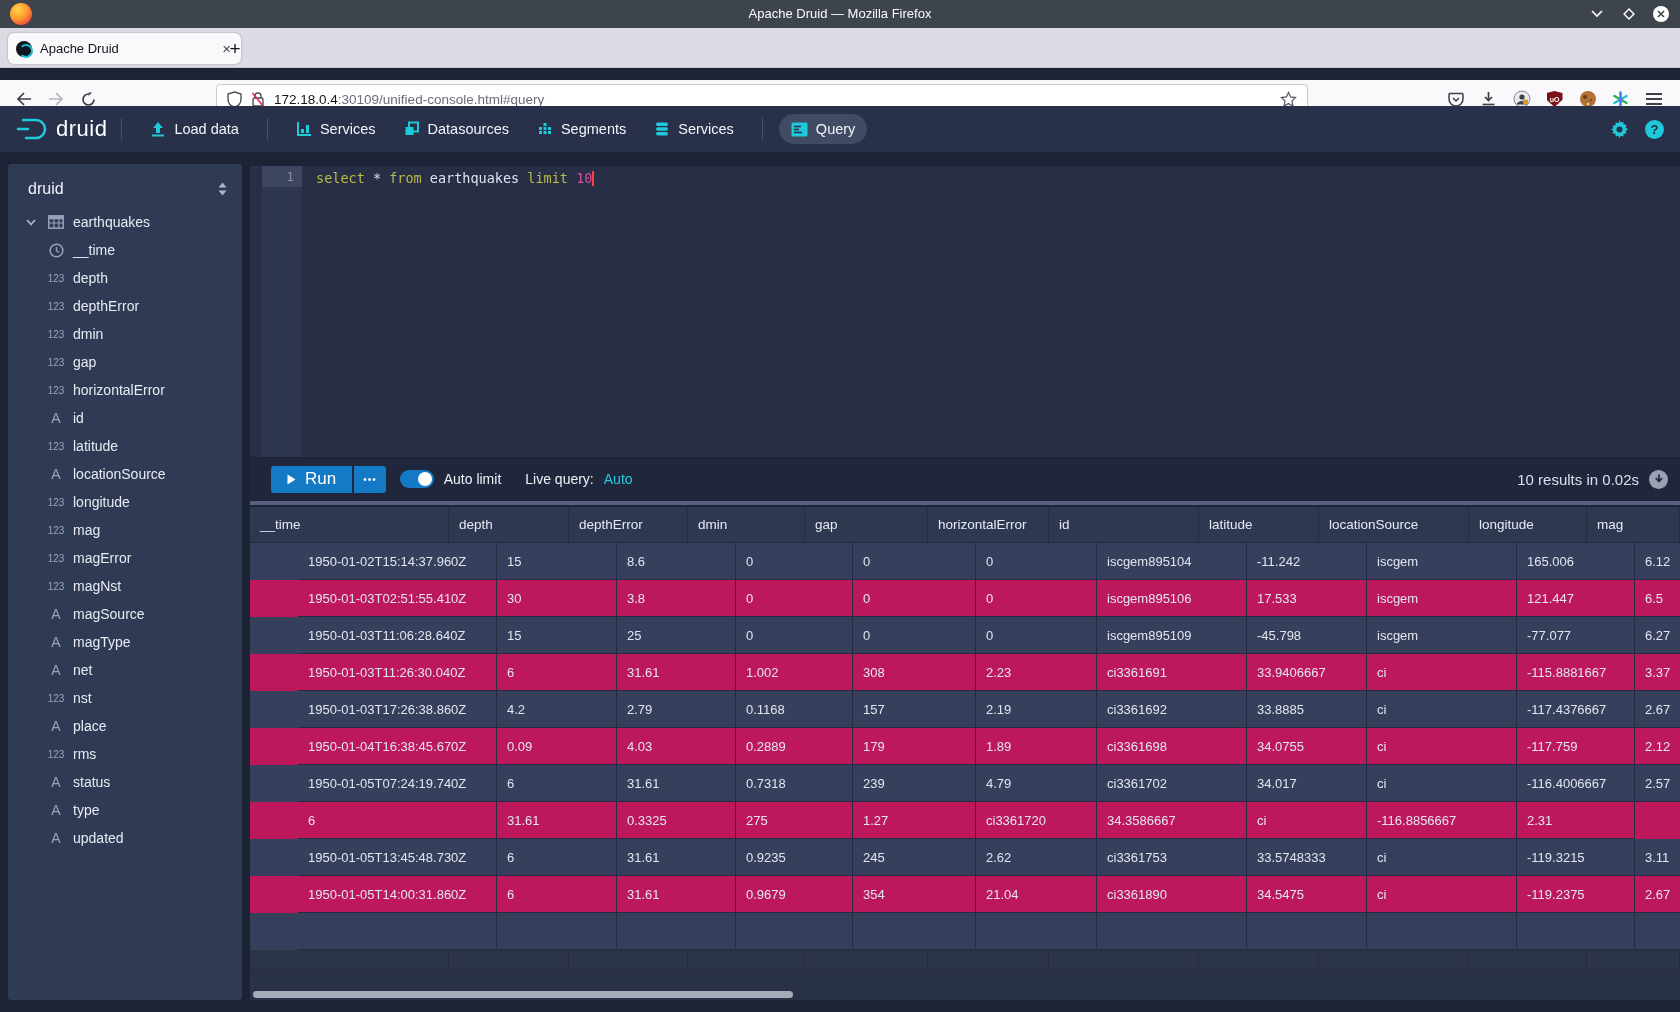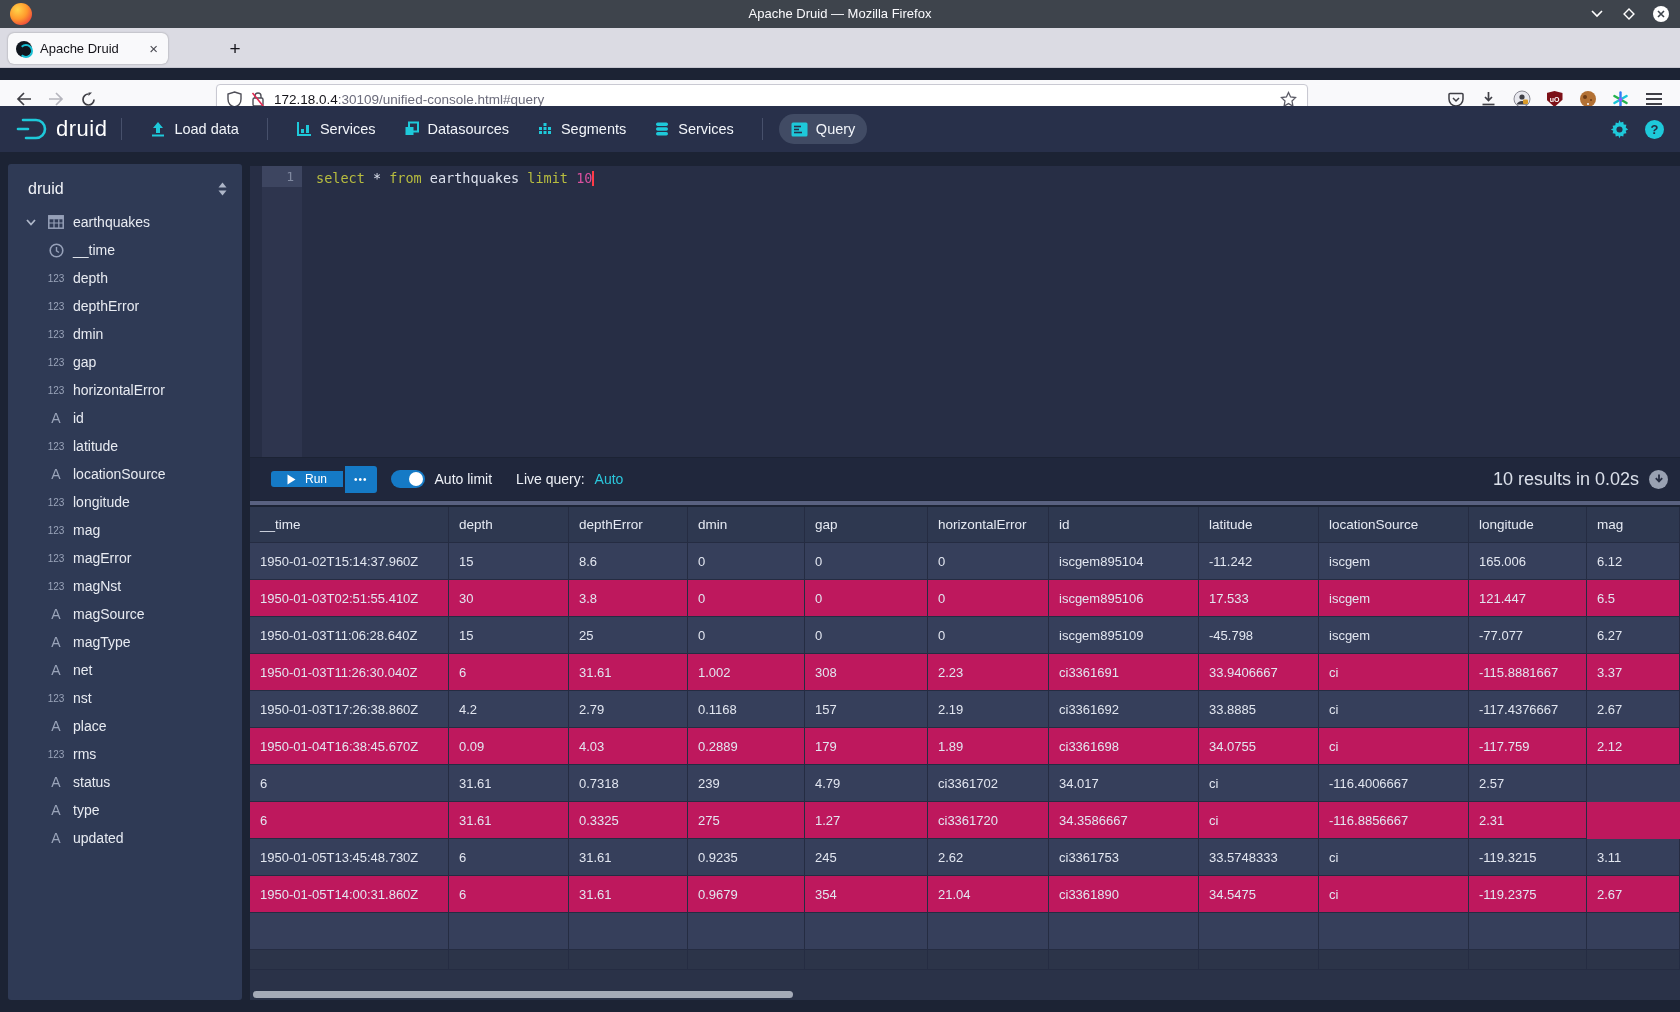--- a/index.html
+++ b/index.html
@@ -12,21 +12,21 @@
     display:flex; align-items:center; }
   .ff-logo { position:absolute; left:10px; top:3px; width:22px; height:22px; border-radius:50%;
     background:radial-gradient(circle at 35% 30%, #ffd54a 0%, #ff9a2d 45%, #f0543a 75%, #b5305c 100%); }
   .win-title { position:absolute; left:0; right:0; top:0; height:28px; line-height:28px;
     text-align:center; color:#fbfbfe; font-size:13px; }
   .win-controls { position:absolute; right:10px; top:0; height:28px; display:flex; align-items:center; gap:14px; }
   .win-btn { width:18px; height:18px; display:flex; align-items:center; justify-content:center; color:#fff; }
 
   .tabstrip { position:absolute; left:0; top:28px; width:1680px; height:40px; background:#dbdbe3;
     border-bottom:1px solid #c6c6d0; }
-  .tab { position:absolute; left:8px; top:5px; width:160px; height:31px; background:#f9f9fb;
+  .tab { position:absolute; left:8px; top:5px; width:233px; height:31px; background:#f9f9fb;
     border-radius:6px; box-shadow:0 0 2px rgba(0,0,0,.35); display:flex; align-items:center; padding:0 8px; }
   .tab-favicon { width:16px; height:16px; border-radius:50%; background:#10161f; position:relative; flex:0 0 16px; }
   .tab-favicon::after { content:""; position:absolute; left:3px; top:3px; width:10px; height:10px;
     border-radius:50%; border:2px solid #19c0d5; border-left-color:transparent; }
   .tab-title { flex:1; margin-left:8px; font-size:13px; color:#15141a; white-space:nowrap; overflow:hidden; }
   .tab-close { color:#4a4a52; font-size:15px; padding:0 2px; }
   .newtab-btn { position:absolute; left:222px; top:8px; width:26px; height:26px; border-radius:4px;
     color:#15141a; font-size:19px; display:flex; align-items:center; justify-content:center; }
 
   .toolbar { position:absolute; left:0; top:80px; width:1680px; height:38px; background:#f9f9fb;
@@ -86,41 +86,41 @@
   .code-line { position:absolute; left:66px; top:4px; font-family:"DejaVu Sans Mono", monospace;
     font-size:13.5px; white-space:pre; }
   .tok-keyword { color:#b8bd3f; }
   .tok-plain { color:#dde2ee; }
   .tok-number { color:#d9509f; }
   .cursor { display:inline-block; width:2px; height:15px; background:#ff3b47; vertical-align:text-bottom; }
 
   
   .runbar { position:absolute; left:250px; top:458px; right:0; height:42px; background:#20273c;
     display:flex; align-items:center; }
-  .btn-run { margin-left:21px; height:16px; background:#157ac6; border-radius:3px 0 0 3px;
-    color:#ffffff; font-size:12px; display:flex; align-items:center; padding:0 16px; gap:9px; }
+  .btn-run { margin-left:21px; height:27px; background:#157ac6; border-radius:3px 0 0 3px;
+    color:#ffffff; font-size:17px; display:flex; align-items:center; padding:0 16px; gap:9px; }
   .btn-more { margin-left:2px; height:27px; background:#157ac6; border-radius:0 3px 3px 0;
     color:#ffffff; font-size:10px; letter-spacing:1px; display:flex; align-items:center; padding:0 9px; }
   .toggle { margin-left:14px; width:34px; height:18px; border-radius:9px; background:#157ac6; position:relative; }
   .toggle-knob { position:absolute; right:2px; top:2px; width:14px; height:14px; border-radius:50%; background:#ffffff; }
   .runbar-label { color:#eef1f7; font-size:14px; margin-left:10px; }
   .live-query { margin-left:24px; }
   .live-val { color:#2bc7dc; }
   .run-right { margin-left:auto; display:flex; align-items:center; gap:10px; margin-right:12px; }
-  .result-summary { color:#dbe0ea; font-size:18px; }
+  .result-summary { color:#dbe0ea; font-size:15px; }
   .dl-circ { width:19px; height:19px; border-radius:50%; background:#99a1b2;
     display:flex; align-items:center; justify-content:center; }
 
   .splitter { position:absolute; left:250px; top:501px; right:0; height:4px; background:#596180; }
 
   
   .results { position:absolute; left:250px; top:507px; right:0; bottom:12px; background:#2a3248; overflow:hidden; }
   .tr { display:grid; }
   .tr.head { background:#2e3850; height:36px; }
-  .tr.data { height:37px; }
+  .tr.data { height:37px;padding-left:48px; }
   .tr.data.odd { background:#363f5b; }
   .tr.data.even { background:#be185d; }
   .tr.strip { height:20px; background:#2c3449; }
   .td, .th { border-right:1px solid #252c42; border-bottom:1px solid #252c42;
     display:flex; align-items:center; padding:0 10px; white-space:nowrap; overflow:hidden;
     font-size:13px; color:#e2e6f0; }
   .th { color:#e6eaf3; font-size:13.5px; }
   .hscroll { position:absolute; left:3px; bottom:2px; width:540px; height:7px; border-radius:4px; background:#a5abb8; }
 </style>
 </head>
@@ -611,20 +611,21 @@
         <div class="td">0.2889</div>
         <div class="td">179</div>
         <div class="td">1.89</div>
         <div class="td">ci3361698</div>
         <div class="td">34.0755</div>
         <div class="td">ci</div>
         <div class="td">-117.759</div>
         <div class="td">2.12</div>
       </div>
       <div class="tr data odd" style="grid-template-columns: 199px 120px 119px 117px 123px 121px 150px 120px 150px 118px minmax(93px, 1fr);">
+        <div class="td">1950-01-05T07:24:19.740Z</div>
         <div class="td">6</div>
         <div class="td">31.61</div>
         <div class="td">0.7318</div>
         <div class="td">239</div>
         <div class="td">4.79</div>
         <div class="td">ci3361702</div>
         <div class="td">34.017</div>
         <div class="td">ci</div>
         <div class="td">-116.4006667</div>
         <div class="td">2.57</div>

